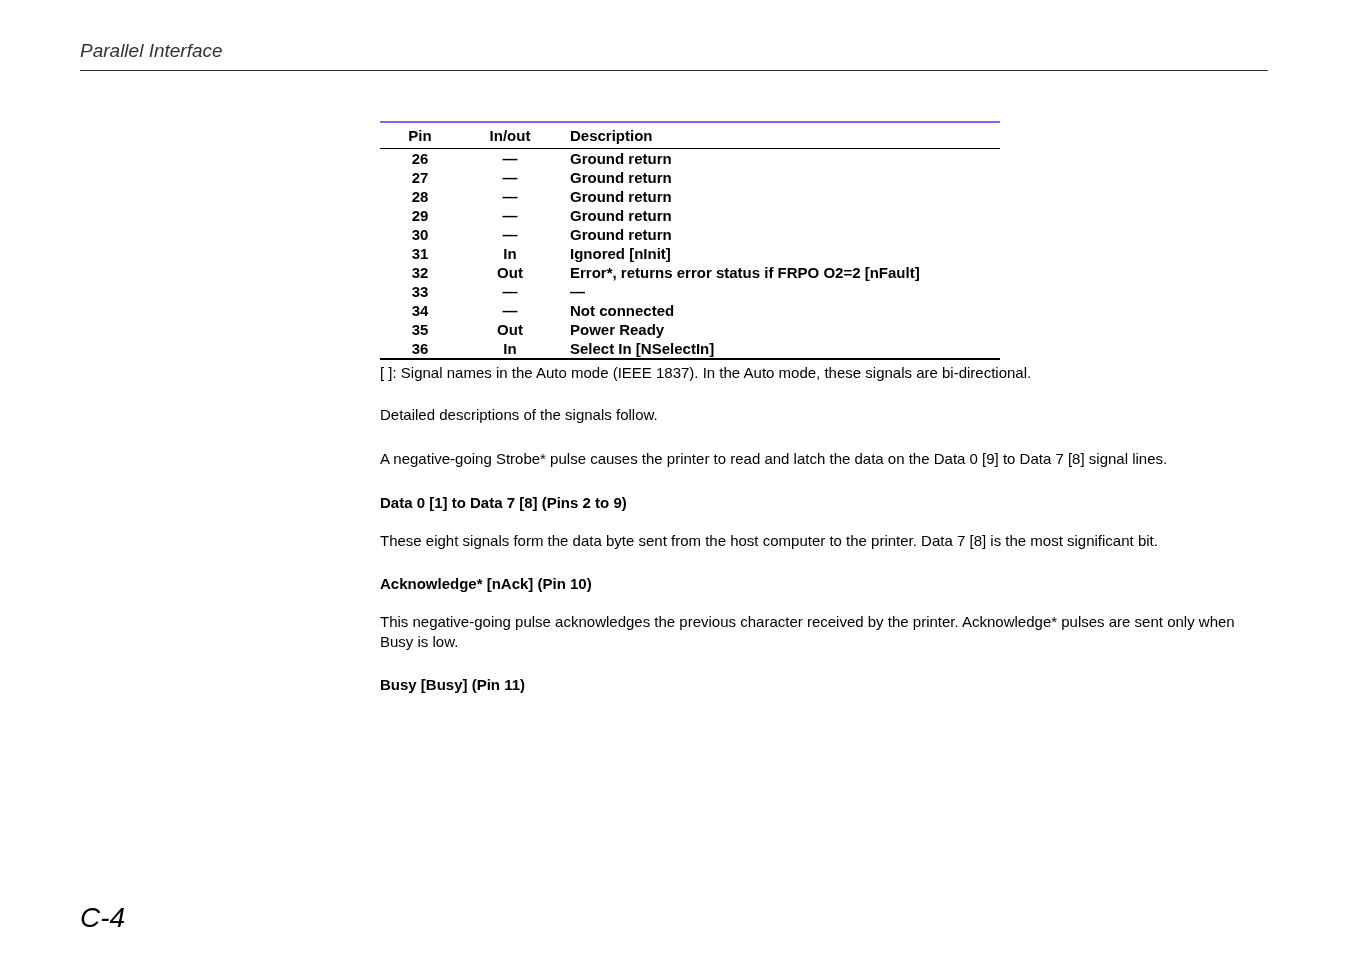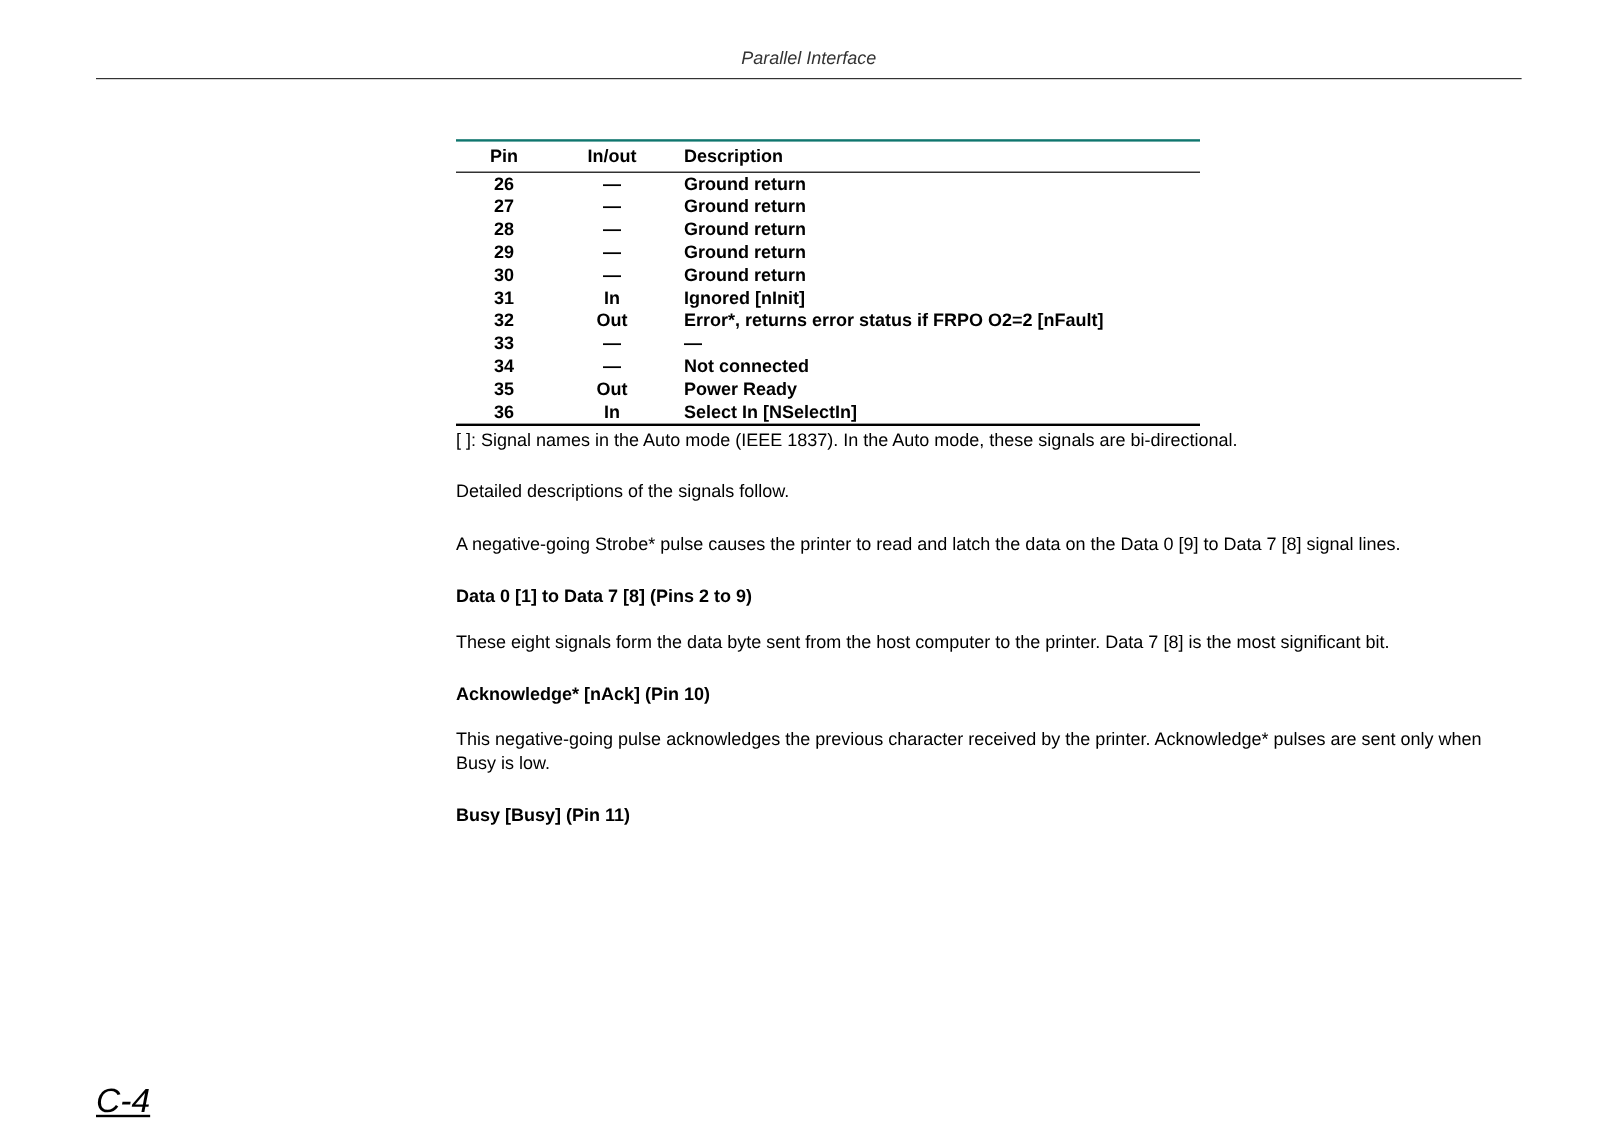--- a/index.html
+++ b/index.html
@@ -6,40 +6,39 @@
     body {
       font-family: Arial, Helvetica, sans-serif;
       width: 1348px;
       height: 954px;
       background: white;
       padding: 40px 80px 20px 80px;
       position: relative;
     }
     .header-label {
       font-style: italic;
-      font-size: 15px;
+      font-size: 19px;
       color: #333;
       margin-bottom: 8px;
-      text-align: center;
     }
     .header-rule {
       border: none;
       border-top: 1px solid #333;
       margin-bottom: 50px;
     }
     .content {
       margin-left: 300px;
       margin-right: 20px;
     }
     table {
       border-collapse: collapse;
       width: 620px;
     }
     thead tr {
-      border-top: 2px solid #0f766e;
+      border-top: 2px solid #8b5cf6;
       border-bottom: 1px solid black;
     }
     tbody tr:last-child {
       border-bottom: 2px solid black;
     }
     th {
       font-weight: bold;
       font-size: 15px;
       padding: 4px 10px;
       text-align: left;
@@ -68,21 +67,20 @@
       font-size: 15px;
       font-weight: bold;
       margin-bottom: 20px;
     }
     .page-number {
       font-style: italic;
       font-size: 28px;
       position: absolute;
       bottom: 20px;
       left: 80px;
-      text-decoration: underline;
     }
   </style>
 </head>
 <body>
 
 <div class="header-label">Parallel Interface</div>
 <hr class="header-rule">
 
 <div class="content">
 

